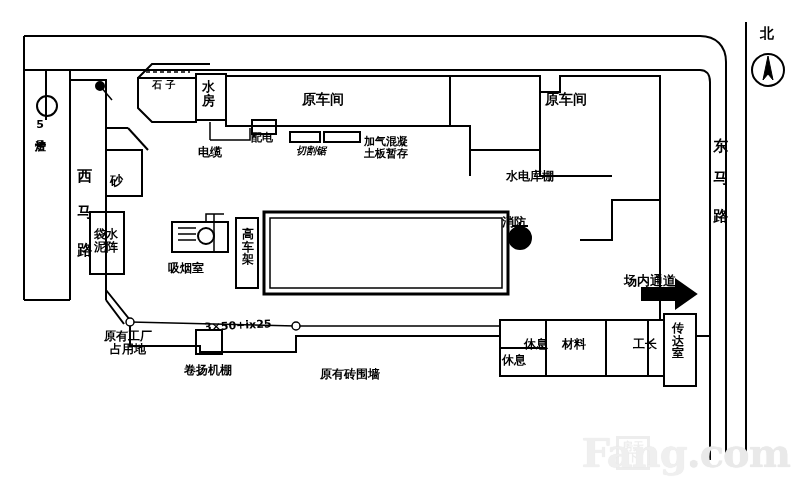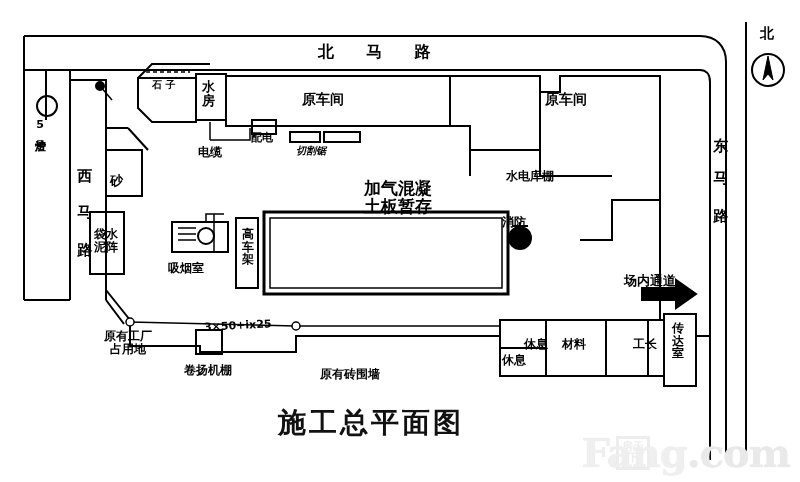--- a/index.html
+++ b/index.html
@@ -148,35 +148,34 @@
       <circle cx="100" cy="86" r="4" stroke-width="2" fill="#000"></circle>
       <path d="M100 86 L 112 100" stroke-width="1.5"></path>
 
       <circle cx="768" cy="70" r="16" stroke-width="2"></circle>
       <path d="M768 56 L 763 80 L 768 74 L 773 80 Z" fill="#000" stroke="#000" stroke-width="1"></path>
     </g>
   </svg>
 
   <div class="lbl" style="left:760px;top:26px;font-size:14px;">北</div>
 
-  <div class="lbl" style="left:318px;top:44px;font-size:16px;letter-spacing:2px;">北    马    路</div>
   <div class="lbl vert" style="left:76px;top:158px;font-size:15px;">西  马  路</div>
   <div class="lbl vert" style="left:712px;top:124px;font-size:15px;">东  马  路</div>
 
   <div class="lbl vert" style="left:34px;top:118px;font-size:11px;">5号炉渣</div>
 
   <div class="lbl" style="left:152px;top:80px;font-size:10px;">石 子</div>
   <div class="lbl" style="left:202px;top:80px;font-size:13px;text-align:center;">水
 房</div>
   <div class="lbl" style="left:302px;top:92px;font-size:14px;">原车间</div>
   <div class="lbl" style="left:545px;top:92px;font-size:14px;">原车间</div>
   <div class="lbl" style="left:251px;top:132px;font-size:11px;">配电</div>
   <div class="lbl" style="left:198px;top:146px;font-size:12px;">电缆</div>
   <div class="lbl" style="left:296px;top:146px;font-size:10px;font-style:italic;">切割锯</div>
-  <div class="lbl" style="left:364px;top:136px;font-size:17px;text-align:right;margin-top:44px;">加气混凝
+  <div class="lbl" style="left:364px;top:136px;font-size:11px;text-align:right;">加气混凝
 土板暂存</div>
   <div class="lbl" style="left:466px;top:170px;font-size:12px;margin-left:40px;">水电库棚</div>
   <div class="lbl" style="left:110px;top:174px;font-size:13px;">砂</div>
   <div class="lbl" style="left:94px;top:228px;font-size:12px;text-align:center;">袋水
 泥阵</div>
   <div class="lbl" style="left:168px;top:262px;font-size:12px;">吸烟室</div>
   <div class="lbl" style="left:242px;top:228px;font-size:12px;text-align:center;">高
 车
 架</div>
   <div class="lbl" style="left:502px;top:216px;font-size:12px;">消防</div>
@@ -187,20 +186,19 @@
   <div class="lbl" style="left:320px;top:368px;font-size:12px;">原有砖围墙</div>
   <div class="lbl" style="left:204px;top:320px;font-size:11px;transform:rotate(-3deg);">3×50+ix25</div>
   <div class="lbl" style="left:502px;top:354px;font-size:12px;">休息</div>
   <div class="lbl" style="left:524px;top:338px;font-size:12px;">休息</div>
   <div class="lbl" style="left:562px;top:338px;font-size:12px;">材料</div>
   <div class="lbl" style="left:614px;top:338px;font-size:12px;margin-left:19px;">工长</div>
   <div class="lbl" style="left:672px;top:322px;font-size:12px;text-align:center;">传
 达
 室</div>
 
-  <div class="title" style="left:278px;top:404px;font-size:28px;">施工总平面图</div>
 
   <div class="wmbox">房天下</div>
   <div class="wm">
     <span>Fang</span><span class="red">.com</span>
   </div>
 
 </div>
 
 </body></html>

